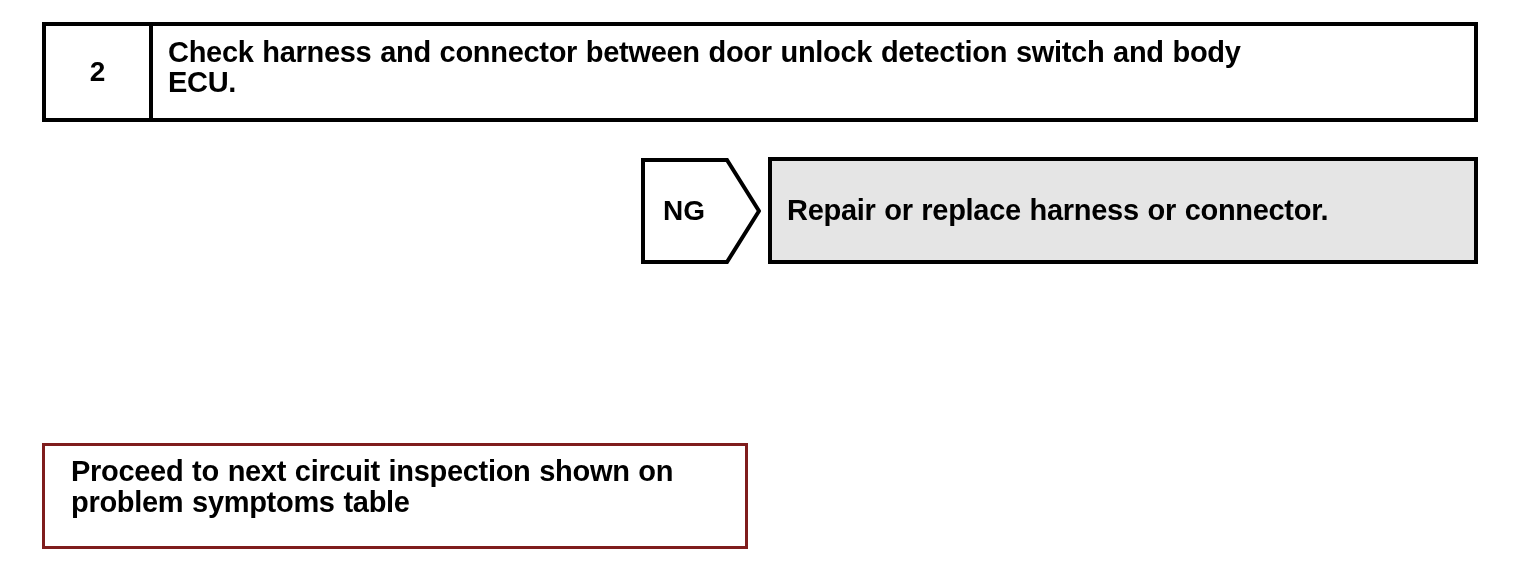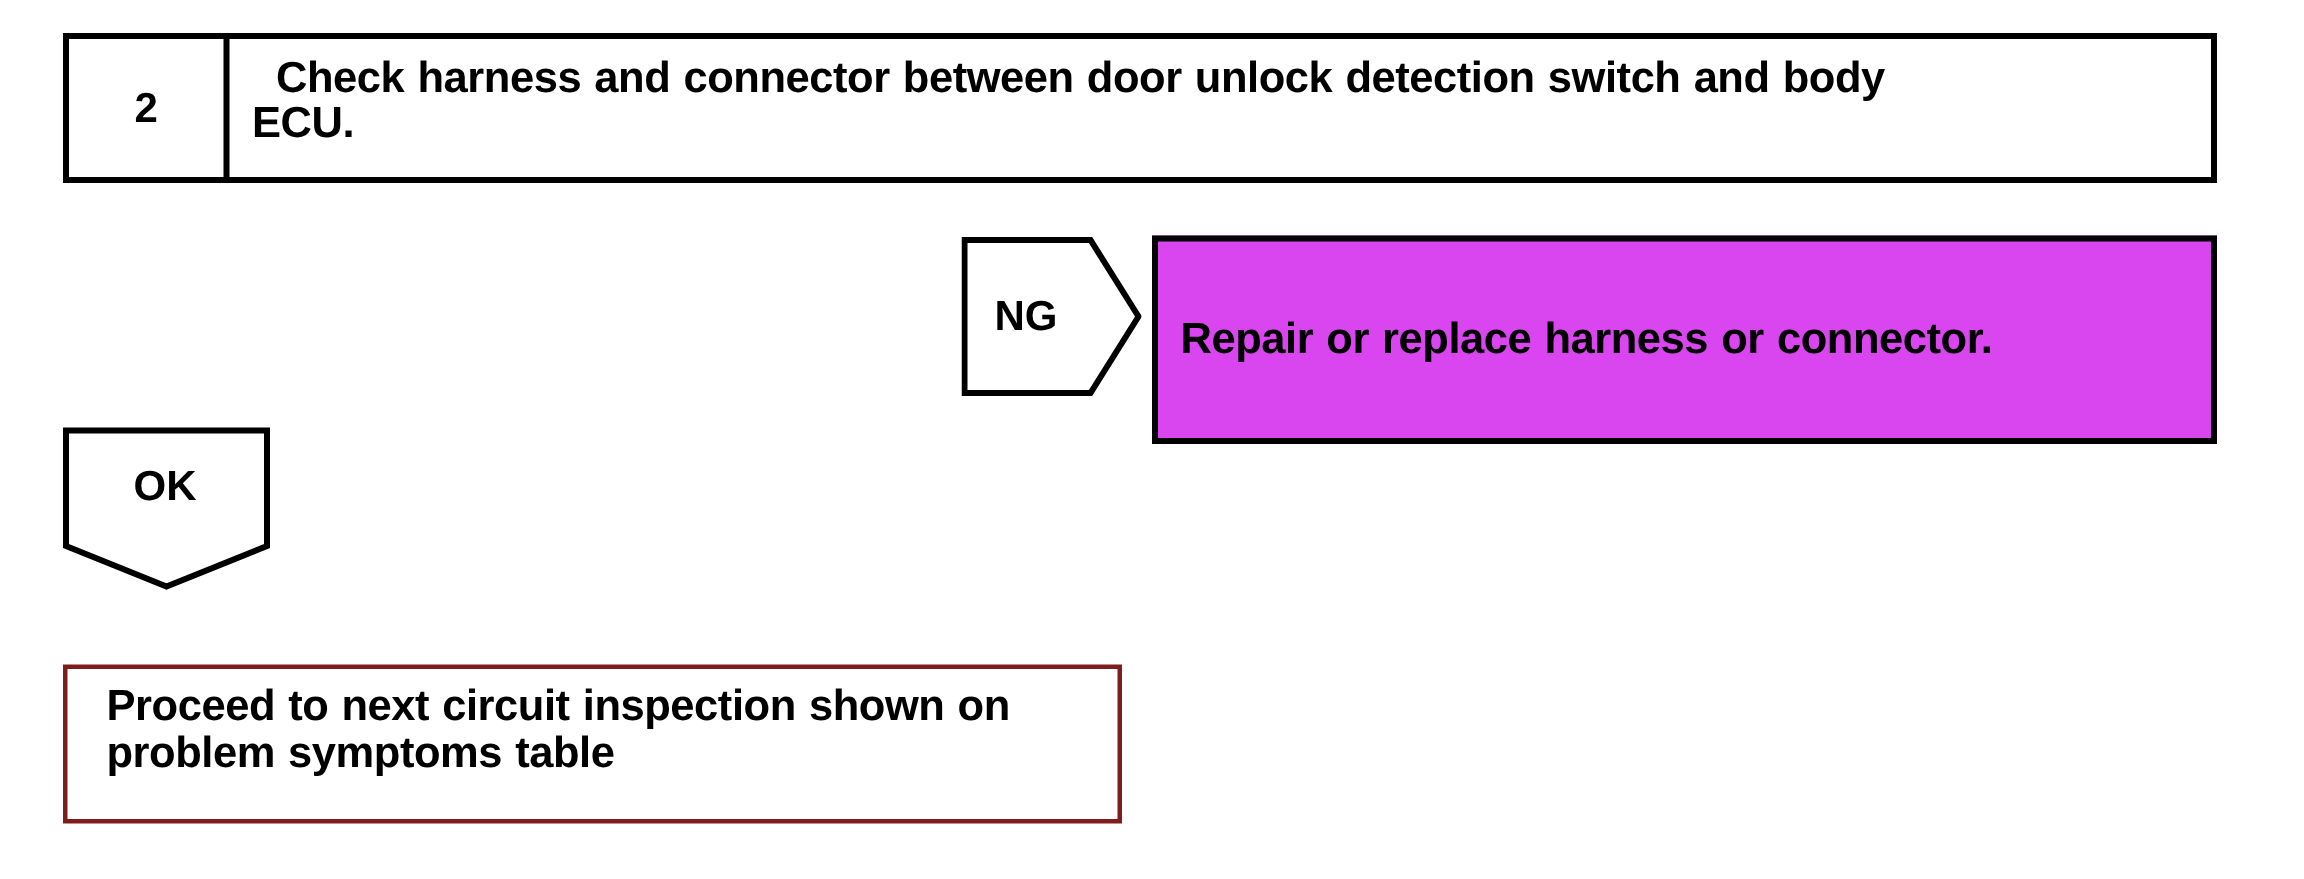--- a/index.html
+++ b/index.html
@@ -55,21 +55,20 @@
     padding: 11px 0 0 15px;
     display: block;
   }
   .step-text {
     font-size: 29px;
     font-weight: bold;
     line-height: 1.05;
     letter-spacing: -0.3px;
     white-space: pre-line;
     word-spacing: 1px;
-    margin-left: 16px;
   }
 
   
   .ng-arrow {
     position: absolute;
     left: 641px;
     top: 158px;
     width: 120px;
     height: 136px;
   }
@@ -91,24 +90,24 @@
     font-size: 28px;
     font-weight: bold;
     letter-spacing: 0px;
   }
 
   .ng-result-box {
     position: absolute;
     left: 768px;
     top: 157px;
     width: 710px;
-    height: 139px;
+    height: 107px;
     border: 4px solid #000000;
     box-sizing: border-box;
-    background: #d946ef;
+    background: #e5e5e5;
     display: flex;
     align-items: center;
     padding-left: 15px;
   }
   .ng-result-text {
     font-size: 29px;
     font-weight: bold;
     letter-spacing: -0.3px;
     line-height: 1.05;
     word-spacing: 1px;
@@ -182,25 +181,19 @@
     <svg width="120" height="106" viewBox="0 0 120 106">
       <polygon points="2,2 86,2 118,53 86,104 2,104" fill="#ffffff" stroke="#000000" stroke-width="4" stroke-linejoin="miter"></polygon>
     </svg>
     <span class="ng-label">NG</span>
   </div>
 
   <div class="ng-result-box">
     <span class="ng-result-text">Repair or replace harness or connector.</span>
   </div>
 
-  <div class="ok-arrow">
-    <svg width="140" height="110" viewBox="0 0 140 110">
-      <polygon points="3,3 137,3 137,80 70,107 3,80" fill="#ffffff" stroke="#000000" stroke-width="4" stroke-linejoin="miter"></polygon>
-    </svg>
-    <span class="ok-label">OK</span>
-  </div>
 
   <div class="outcome-box">
     <span class="outcome-text">Proceed to next circuit inspection shown on
 problem symptoms table</span>
   </div>
 
 </div>
 
 </body></html>

